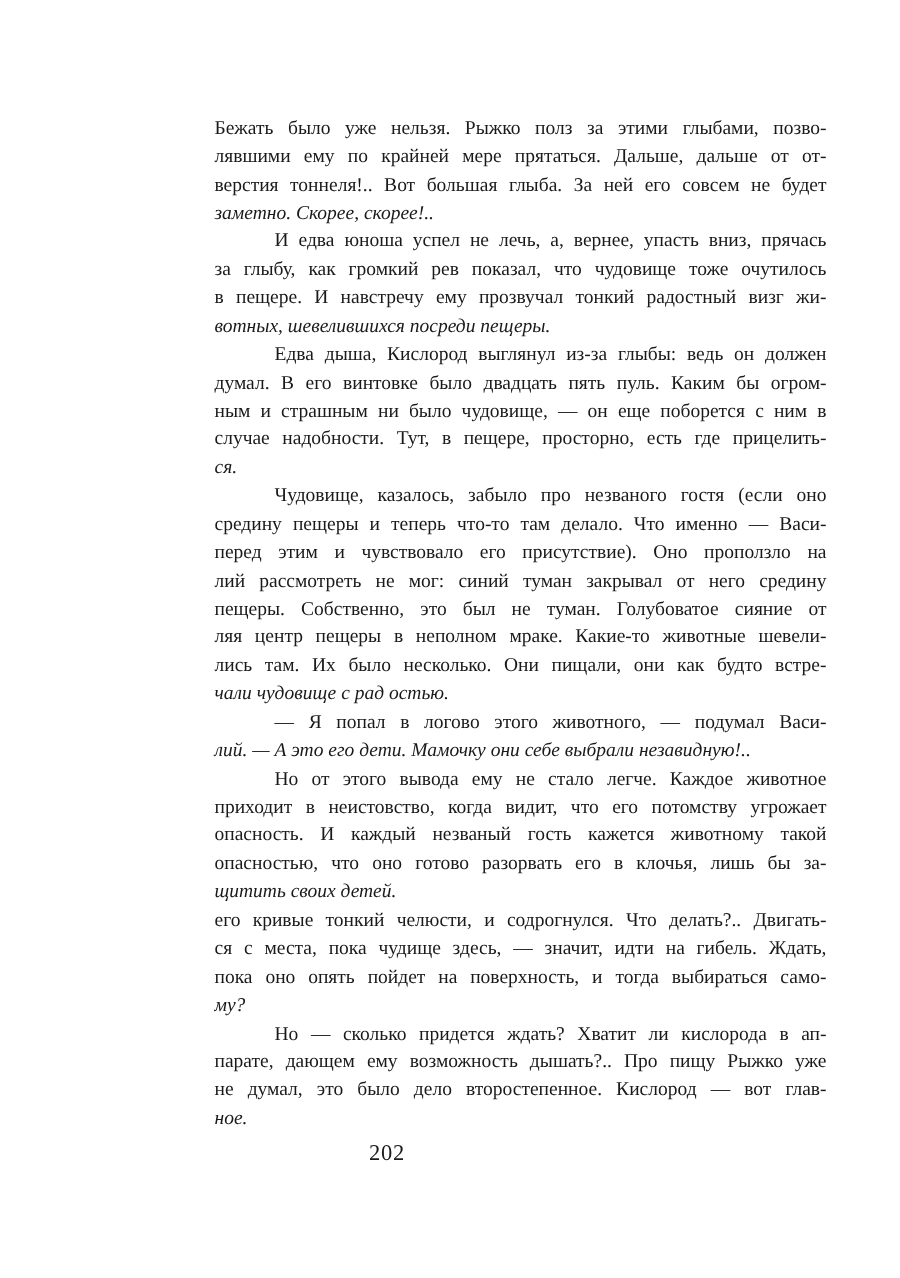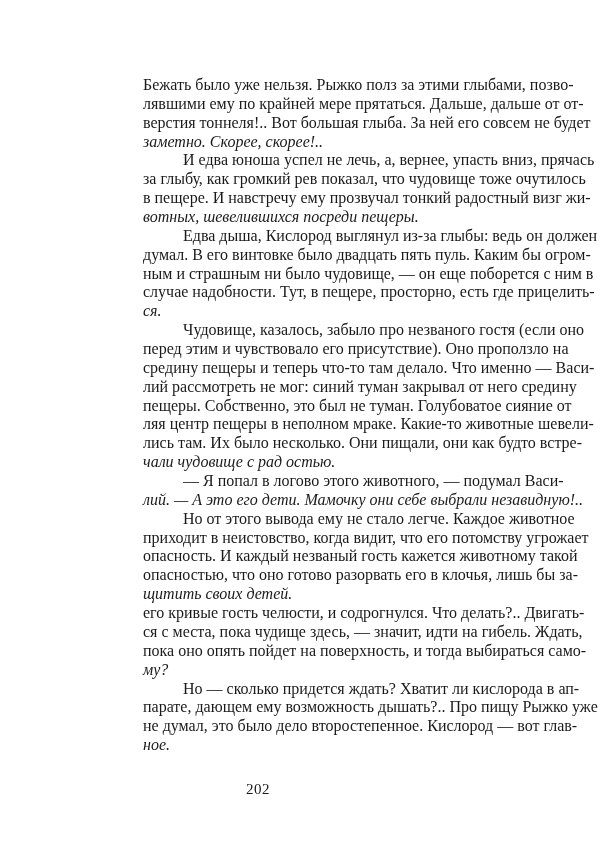--- a/index.html
+++ b/index.html
@@ -14,37 +14,37 @@
     .page {
       position: absolute;
       left: 143px;
       top: 76px;
       width: 408px;
     }
     .line {
       display: block;
       height: 18.86px;
       line-height: 18.86px;
-      font-size: 16px;
+      font-size: 13px;
       white-space: nowrap;
       text-align: justify;
       text-align-last: justify;
       overflow: visible;
     }
     .line.last {
       text-align-last: left;
       font-style: italic;
     }
     .line.indent {
       padding-left: 40px;
     }
     .page-number {
       position: absolute;
       left: 0; width: 516px;
-      top: 781px;
+      top: 761px;
       text-align: center;
       font-size: 15px;
       letter-spacing: 0.5px;
       color: #1a1a1a;
     }
   </style>
 </head>
 <body>
 
 <div class="page">
@@ -62,41 +62,41 @@
   </div>
   <div>
     <span class="line indent">Едва дыша, Кислород выглянул из-за глыбы: ведь он должен</span>
     <span class="line">думал. В его винтовке было двадцать пять пуль. Каким бы огром-</span>
     <span class="line">ным и страшным ни было чудовище, — он еще поборется с ним в</span>
     <span class="line">случае надобности. Тут, в пещере, просторно, есть где прицелить-</span>
     <span class="line last">ся.</span>
   </div>
   <div>
     <span class="line indent">Чудовище, казалось, забыло про незваного гостя (если оно</span>
+    <span class="line">средину пещеры и теперь что-то там делало. Что именно — Васи-</span>
     <span class="line">перед этим и чувствовало его присутствие). Оно проползло на</span>
-    <span class="line">средину пещеры и теперь что-то там делало. Что именно — Васи-</span>
     <span class="line">лий рассмотреть не мог: синий туман закрывал от него средину</span>
     <span class="line">пещеры. Собственно, это был не туман. Голубоватое сияние от</span>
     <span class="line">ляя центр пещеры в неполном мраке. Какие-то животные шевели-</span>
     <span class="line">лись там. Их было несколько. Они пищали, они как будто встре-</span>
     <span class="line last">чали чудовище с рад остью.</span>
   </div>
   <div>
     <span class="line indent">— Я попал в логово этого животного, — подумал Васи-</span>
     <span class="line last">лий. — А это его дети. Мамочку они себе выбрали незавидную!..</span>
   </div>
   <div>
     <span class="line indent">Но от этого вывода ему не стало легче. Каждое животное</span>
     <span class="line">приходит в неистовство, когда видит, что его потомству угрожает</span>
     <span class="line">опасность. И каждый незваный гость кажется животному такой</span>
     <span class="line">опасностью, что оно готово разорвать его в клочья, лишь бы за-</span>
     <span class="line last">щитить своих детей.</span>
   </div>
   <div>
-    <span class="line">его кривые гость челюсти, и содрогнулся. Что делать?.. Двигать-</span>
+    <span class="line">его кривые тонкий челюсти, и содрогнулся. Что делать?.. Двигать-</span>
     <span class="line">ся с места, пока чудище здесь, — значит, идти на гибель. Ждать,</span>
     <span class="line">пока оно опять пойдет на поверхность, и тогда выбираться само-</span>
     <span class="line last">му?</span>
   </div>
   <div>
     <span class="line indent">Но — сколько придется ждать? Хватит ли кислорода в ап-</span>
     <span class="line">парате, дающем ему возможность дышать?.. Про пищу Рыжко уже</span>
     <span class="line">не думал, это было дело второстепенное. Кислород — вот глав-</span>
     <span class="line last">ное.</span>
   </div>

